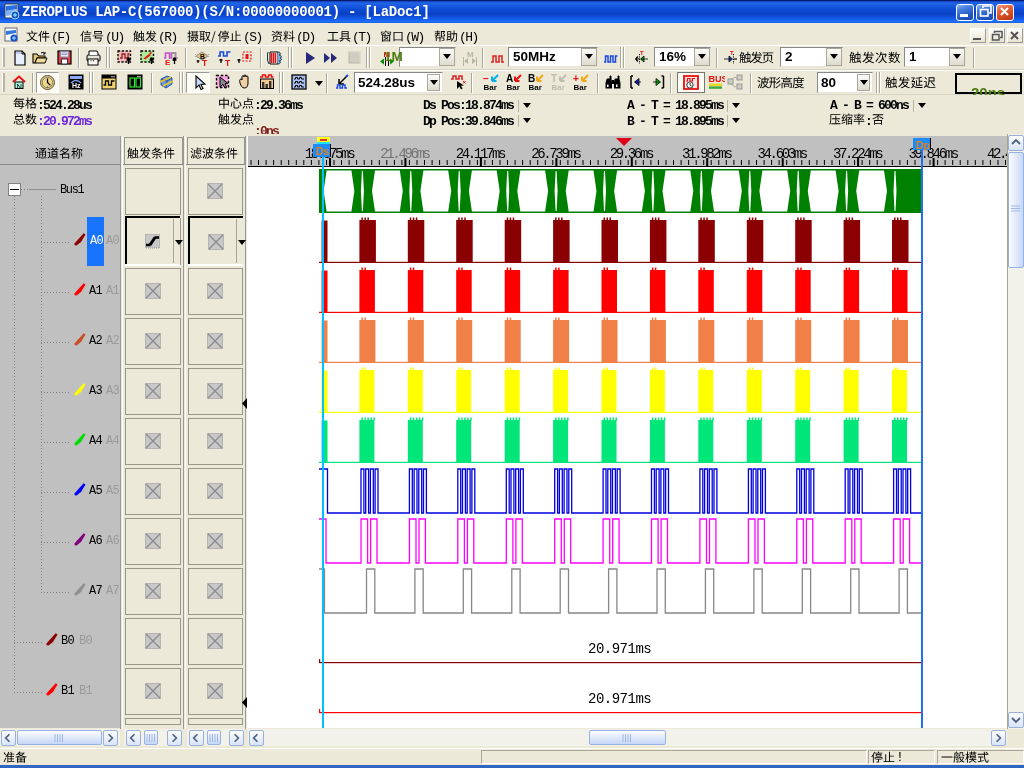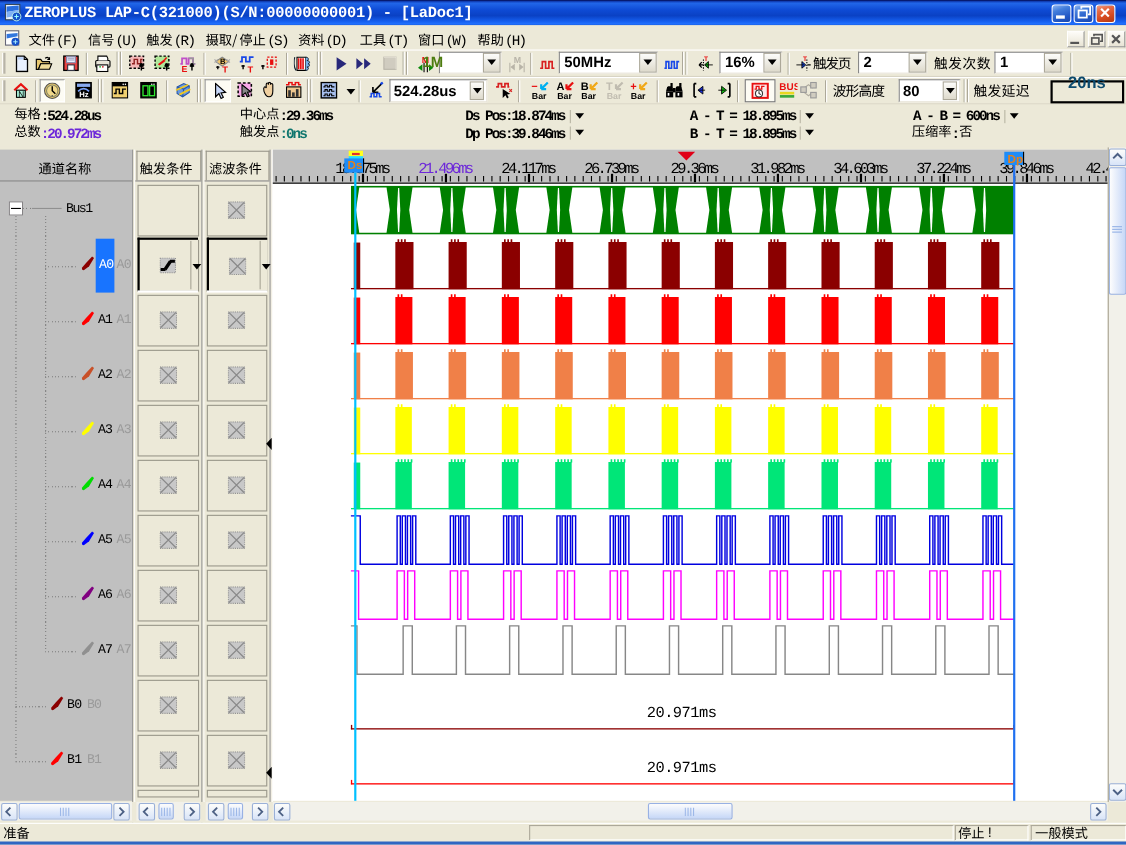--- a/index.html
+++ b/index.html
@@ -61,21 +61,21 @@
   </svg>
 <div style="position:absolute;left:0px;top:0px;width:1024px;height:23px;background:linear-gradient(180deg,#07279a 0%,#2166e8 13%,#0e4ad4 40%,#0a41c4 62%,#1660f0 85%,#2272ff 95%,#1256d8 100%)"></div>
 <div style="position:absolute;left:0px;top:0px;width:1024px;height:1px;background:#061a70"></div>
 <svg style="position:absolute;left:4px;top:3px" width="17" height="17" viewBox="0 0 17 17">
 <rect x="1" y="1" width="13" height="14" fill="#e8f0fc" stroke="#345" stroke-width="1"></rect>
 <path d="M2 3 L13 2 L13 6 L2 8 Z" fill="#2a6fe0"></path>
 <path d="M2 8 L13 6 L13 11 L2 13 Z" fill="#7fb0f4"></path>
 <circle cx="11" cy="12" r="4" fill="#1550c8" stroke="#cfe" stroke-width="0.8"></circle>
 <path d="M9 12 h4 M11 10 v4" stroke="#9ff" stroke-width="1"></path>
 </svg>
-<div style="position:absolute;left:22px;top:4px;font:bold 14px 'Liberation Mono',monospace;letter-spacing:-0.25px;color:#fff;white-space:pre;line-height:16px">ZEROPLUS LAP-C(321000)(S/N:00000000001) - [LaDoc1]</div>
+<div style="position:absolute;left:22px;top:4px;font:bold 14px 'Liberation Mono',monospace;letter-spacing:-0.25px;color:#fff;white-space:pre;line-height:16px">ZEROPLUS LAP-C(567000)(S/N:00000000001) - [LaDoc1]</div>
 <div style="position:absolute;left:956px;top:4px;width:18px;height:17px;border-radius:3px;border:1px solid #fff;box-sizing:border-box;background:linear-gradient(160deg,#8cb4f2 0%,#447edc 30%,#2258c6 70%,#1a48ae 100%);"></div>
 <div style="position:absolute;left:960px;top:14px;width:8px;height:3px;background:#fff"></div>
 <div style="position:absolute;left:976px;top:4px;width:18px;height:17px;border-radius:3px;border:1px solid #fff;box-sizing:border-box;background:linear-gradient(160deg,#8cb4f2 0%,#447edc 30%,#2258c6 70%,#1a48ae 100%);"></div>
 <svg style="position:absolute;left:979px;top:4px" width="13" height="14">
     <path d="M4 4 V2 H12 V9 H10" fill="none" stroke="#fff" stroke-width="1.6"></path>
     <rect x="1.5" y="5.5" width="7.5" height="6.5" fill="none" stroke="#fff" stroke-width="1.6"></rect>
   </svg>
 <div style="position:absolute;left:996px;top:4px;width:18px;height:17px;border-radius:3px;border:1px solid #fff;box-sizing:border-box;background:linear-gradient(160deg,#f0a088 0%,#e66a44 28%,#d54a20 65%,#b03a12 100%);"></div>
 <div style="position:absolute;left:1000px;top:0px"></div>
 <svg style="position:absolute;left:999px;top:6px" width="12" height="12">
@@ -515,21 +515,21 @@
 <div style="position:absolute;left:880px;top:72px;width:1px;height:21px;background:#fff"></div>
 <svg style="position:absolute;left:885px;top:73.8px;overflow:visible" width="51" height="18">
     <g transform="translate(0,13.2)" fill="#000">
       <use href="#g89e6" transform="translate(0.0,0) scale(0.01250,-0.01250)"></use>
       <use href="#g53d1" transform="translate(12.8,0) scale(0.01250,-0.01250)"></use>
       <use href="#g5ef6" transform="translate(25.6,0) scale(0.01250,-0.01250)"></use>
       <use href="#g8fdf" transform="translate(38.4,0) scale(0.01250,-0.01250)"></use>
     </g>
   </svg>
 <div style="position:absolute;left:955px;top:73px;width:67px;height:21px;background:#ece9d8;border:2px solid #000;box-sizing:border-box"></div>
-<div style="position:absolute;left:971px;top:67px;font:bold 15px 'Liberation Sans',sans-serif;color:#0c4a6e;white-space:pre;line-height:17px">20ns</div>
+<div style="position:absolute;left:971px;top:84px;font:bold 15px 'Liberation Sans',sans-serif;color:#4d7c0f;white-space:pre;line-height:17px">20ns</div>
 <div style="position:absolute;left:0px;top:95px;width:1024px;height:38px;background:#ece9d8"></div>
 <div style="position:absolute;left:0px;top:135px;width:1024px;height:1px;background:#a8a494"></div>
 <svg style="position:absolute;left:13px;top:95.3px;overflow:visible" width="24" height="17">
     <g transform="translate(0,12.7)" fill="#000">
       <use href="#g6bcf" transform="translate(0.0,0) scale(0.01200,-0.01200)"></use>
       <use href="#g683c" transform="translate(12.0,0) scale(0.01200,-0.01200)"></use>
     </g>
   </svg>
 <div style="position:absolute;left:37px;top:97.5px;font:bold 13px 'Liberation Mono',monospace;letter-spacing:-1.8px;color:#000;white-space:pre;line-height:15px">:524.28us</div>
 <svg style="position:absolute;left:13px;top:111.3px;overflow:visible" width="24" height="17">
@@ -547,21 +547,21 @@
     </g>
   </svg>
 <div style="position:absolute;left:254px;top:97.5px;font:bold 13px 'Liberation Mono',monospace;letter-spacing:-1.8px;color:#000;white-space:pre;line-height:15px">:29.36ms</div>
 <svg style="position:absolute;left:218px;top:111.3px;overflow:visible" width="36" height="17">
     <g transform="translate(0,12.7)" fill="#000">
       <use href="#g89e6" transform="translate(0.0,0) scale(0.01200,-0.01200)"></use>
       <use href="#g53d1" transform="translate(12.0,0) scale(0.01200,-0.01200)"></use>
       <use href="#g70b9" transform="translate(24.0,0) scale(0.01200,-0.01200)"></use>
     </g>
   </svg>
-<div style="position:absolute;left:254px;top:114px;font:bold 13px 'Liberation Mono',monospace;letter-spacing:-1.8px;color:#0f766e;white-space:pre;line-height:15px">:0ns</div>
+<div style="position:absolute;left:254px;top:124px;font:bold 13px 'Liberation Mono',monospace;letter-spacing:-1.8px;color:#7f1d1d;white-space:pre;line-height:15px">:0ns</div>
 <div style="position:absolute;left:423px;top:97.5px;font:bold 13px 'Liberation Mono',monospace;letter-spacing:-1.8px;color:#000;white-space:pre;line-height:15px">Ds Pos:18.874ms</div>
 <div style="position:absolute;left:423px;top:113.5px;font:bold 13px 'Liberation Mono',monospace;letter-spacing:-1.8px;color:#000;white-space:pre;line-height:15px">Dp Pos:39.846ms</div>
 <div style="position:absolute;left:627px;top:97.5px;font:bold 13px 'Liberation Mono',monospace;letter-spacing:-1.8px;color:#000;white-space:pre;line-height:15px">A - T = 18.895ms</div>
 <div style="position:absolute;left:627px;top:113.5px;font:bold 13px 'Liberation Mono',monospace;letter-spacing:-1.8px;color:#000;white-space:pre;line-height:15px">B - T = 18.895ms</div>
 <div style="position:absolute;left:830px;top:97.5px;font:bold 13px 'Liberation Mono',monospace;letter-spacing:-1.8px;color:#000;white-space:pre;line-height:15px">A - B = 600ns</div>
 <svg style="position:absolute;left:829px;top:111.3px;overflow:visible" width="36" height="17">
     <g transform="translate(0,12.7)" fill="#000">
       <use href="#g538b" transform="translate(0.0,0) scale(0.01200,-0.01200)"></use>
       <use href="#g7f29" transform="translate(12.0,0) scale(0.01200,-0.01200)"></use>
       <use href="#g7387" transform="translate(24.0,0) scale(0.01200,-0.01200)"></use>
@@ -808,21 +808,21 @@
 <div style="position:absolute;left:79px;top:634px;font:normal 12px 'Liberation Mono',monospace;letter-spacing:-0.7px;color:#9a9a9a;white-space:pre;line-height:14px">B0</div>
 <div style="position:absolute;left:14px;top:692px;width:28px;height:1px;background:repeating-linear-gradient(90deg,#808080 0 1px,transparent 1px 3px)"></div>
 <svg style="position:absolute;left:45px;top:681px" width="14" height="16">
     <path d="M1.5 12.5 Q1 15 3.5 14.5 L8 11 L12.5 3.5 L10.7 2.2 L5.2 8.2 Z" fill="#ff0000"></path>
   </svg>
 <div style="position:absolute;left:61px;top:684px;font:normal 12px 'Liberation Mono',monospace;letter-spacing:-0.7px;color:#000;white-space:pre;line-height:14px">B1</div>
 <div style="position:absolute;left:79px;top:684px;font:normal 12px 'Liberation Mono',monospace;letter-spacing:-0.7px;color:#9a9a9a;white-space:pre;line-height:14px">B1</div>
 <div style="position:absolute;left:248px;top:136px;width:759px;height:592px;background:#fff"></div>
 <div style="position:absolute;left:248px;top:136px;width:759px;height:31px;background:#c0c0c0;border-bottom:1px solid #000;box-sizing:border-box"></div>
 <div style="position:absolute;left:304.8px;top:146px;font:normal 14px 'Liberation Mono',monospace;letter-spacing:-2.35px;color:#000;white-space:pre;line-height:16px">18.875ms</div>
-<div style="position:absolute;left:380.25px;top:146px;font:normal 14px 'Liberation Mono',monospace;letter-spacing:-2.35px;color:#6d28d9;white-space:pre;line-height:16px">21.496ms</div>
+<div style="position:absolute;left:380.25px;top:146px;font:normal 14px 'Liberation Mono',monospace;letter-spacing:-2.35px;color:#737373;white-space:pre;line-height:16px">21.496ms</div>
 <div style="position:absolute;left:455.7px;top:146px;font:normal 14px 'Liberation Mono',monospace;letter-spacing:-2.35px;color:#000;white-space:pre;line-height:16px">24.117ms</div>
 <div style="position:absolute;left:531.15px;top:146px;font:normal 14px 'Liberation Mono',monospace;letter-spacing:-2.35px;color:#000;white-space:pre;line-height:16px">26.739ms</div>
 <div style="position:absolute;left:609.625px;top:146px;font:normal 14px 'Liberation Mono',monospace;letter-spacing:-2.35px;color:#000;white-space:pre;line-height:16px">29.36ms</div>
 <div style="position:absolute;left:682.05px;top:146px;font:normal 14px 'Liberation Mono',monospace;letter-spacing:-2.35px;color:#000;white-space:pre;line-height:16px">31.982ms</div>
 <div style="position:absolute;left:757.5px;top:146px;font:normal 14px 'Liberation Mono',monospace;letter-spacing:-2.35px;color:#000;white-space:pre;line-height:16px">34.603ms</div>
 <div style="position:absolute;left:832.9499999999999px;top:146px;font:normal 14px 'Liberation Mono',monospace;letter-spacing:-2.35px;color:#000;white-space:pre;line-height:16px">37.224ms</div>
 <div style="position:absolute;left:908.4px;top:146px;font:normal 14px 'Liberation Mono',monospace;letter-spacing:-2.35px;color:#000;white-space:pre;line-height:16px">39.846ms</div>
 <div style="position:absolute;left:986.8750000000001px;top:146px;font:normal 14px 'Liberation Mono',monospace;letter-spacing:-2.35px;color:#000;white-space:pre;line-height:16px">42.46ms</div>
 <svg style="position:absolute;left:0px;top:136px" width="1024" height="30" viewBox="0 0 1024 30">
     <g transform="translate(0,0)">

